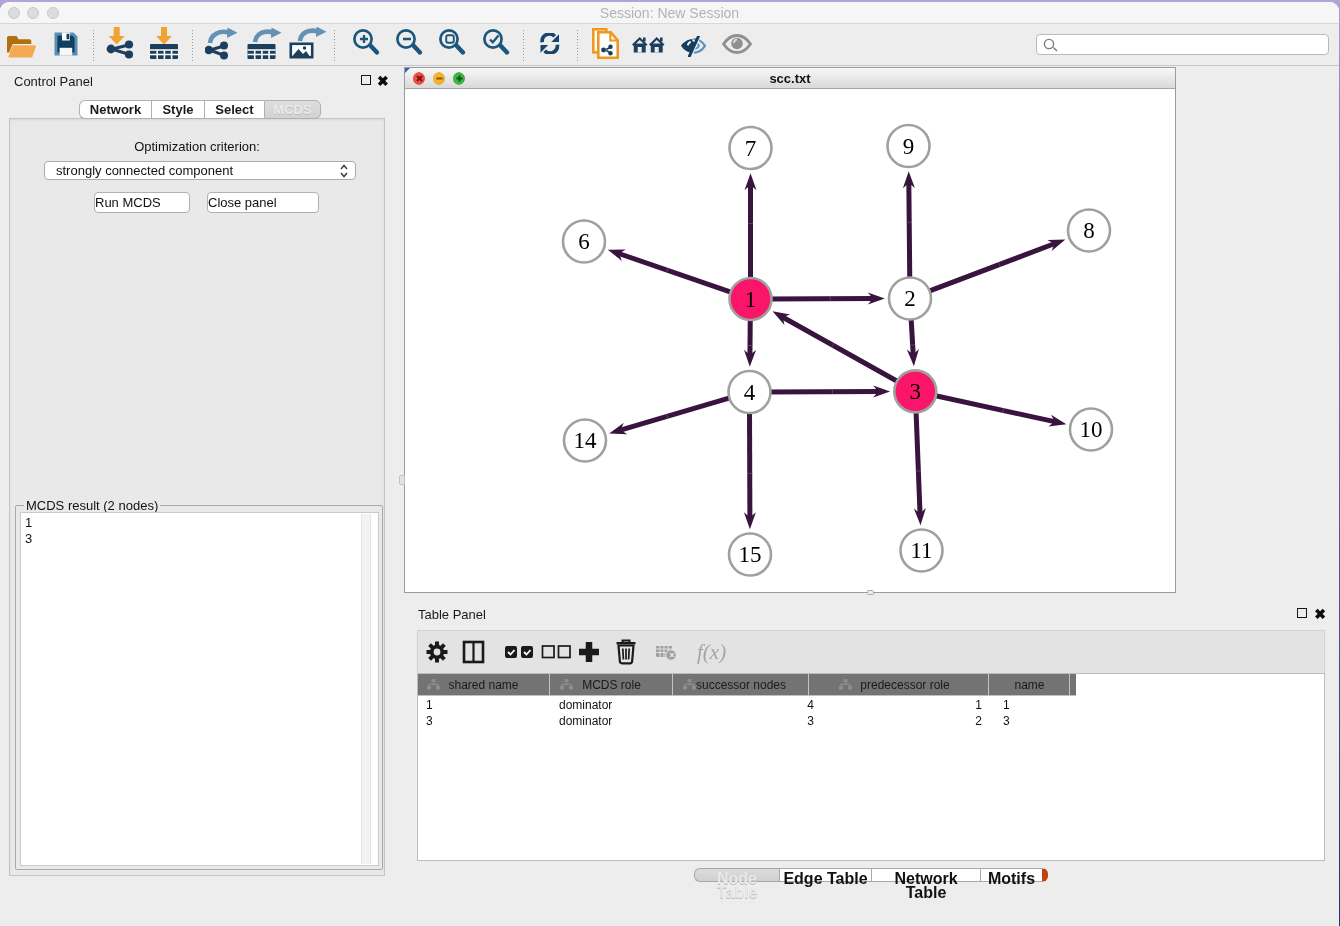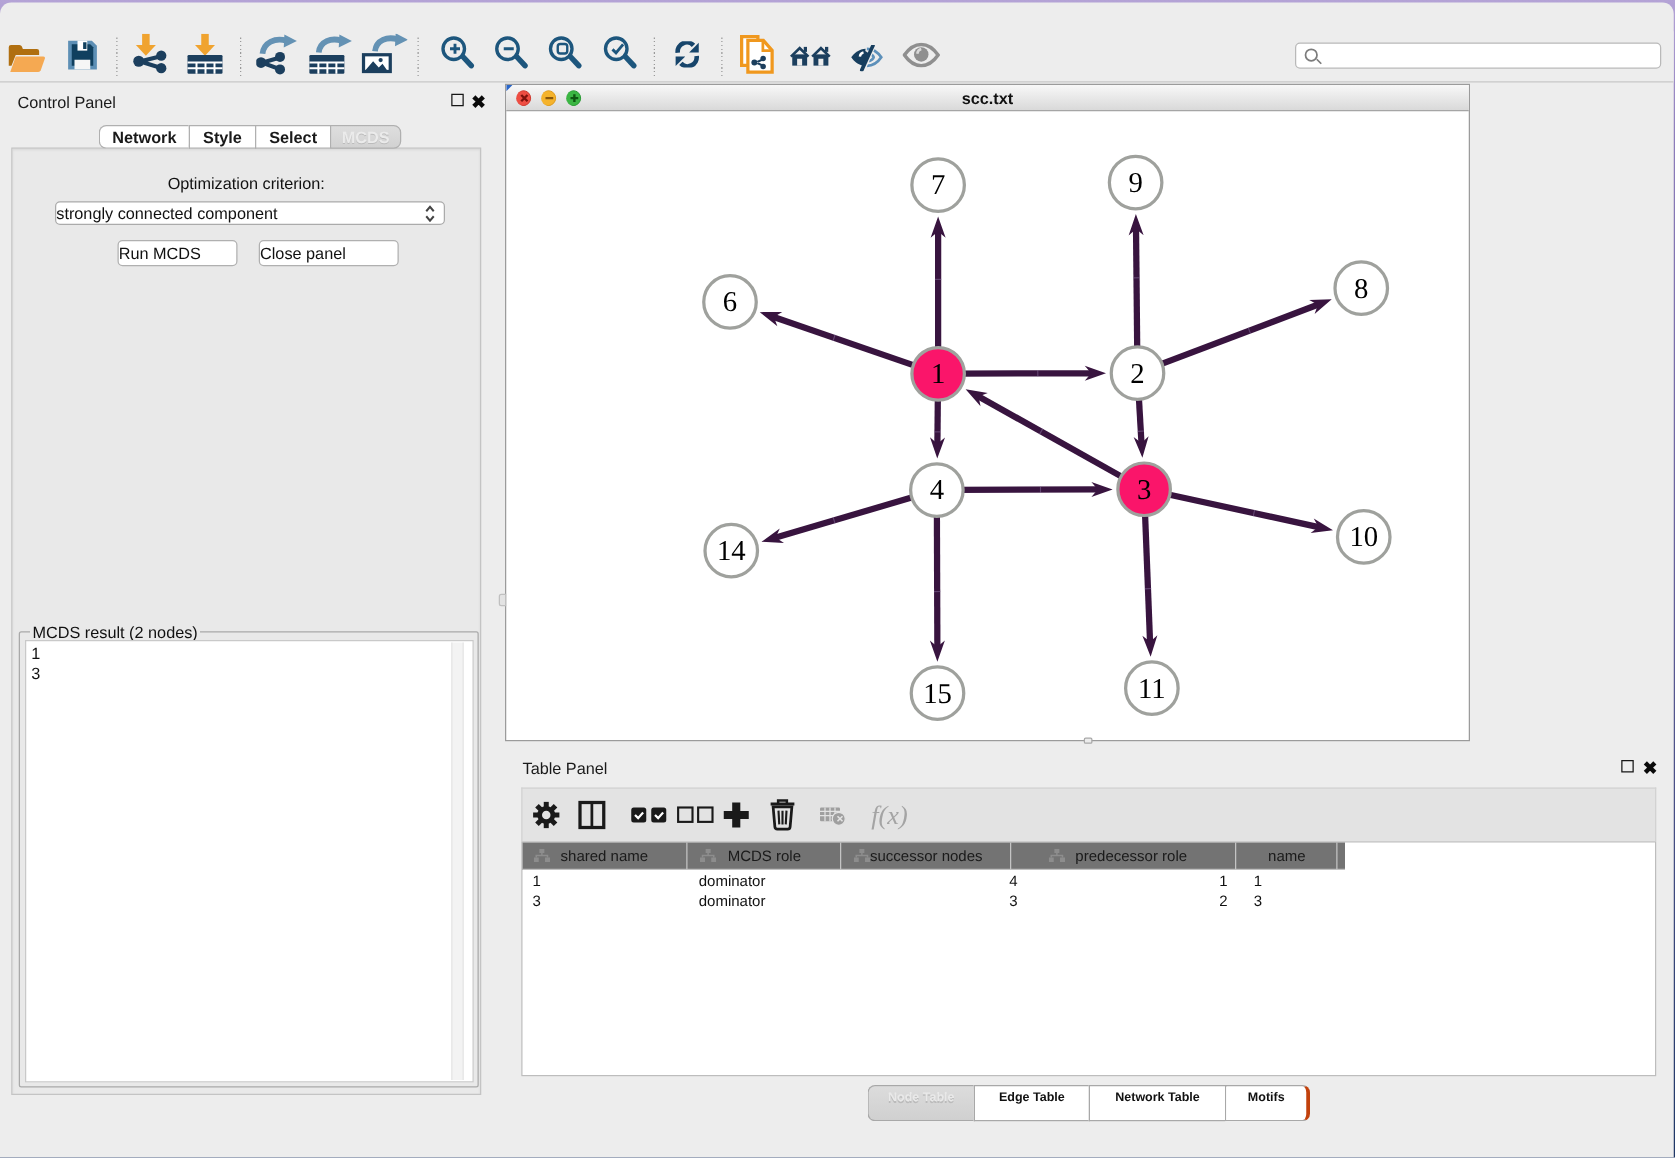--- a/index.html
+++ b/index.html
@@ -14,50 +14,56 @@
 .tbsep{position:absolute;top:5px;height:31px;width:1px;background:repeating-linear-gradient(to bottom,#9a9a9a 0 1px,transparent 1px 3px)}
 .ticon{position:absolute;top:3px}
 .search{position:absolute;left:1036px;top:9px;width:293px;height:21px;background:#fff;border:1px solid #b9b9b9;border-radius:4px}
 
 .cp{position:absolute;left:0;top:65px;width:394px;bottom:35px;background:#ededed}
 .paneltitle{position:absolute;left:14px;top:7px;font-size:13px;color:#1a1a1a}
 .cptabs{position:absolute;top:33px;left:79px;height:19px;display:flex}
 .ptab{font-size:13px;font-weight:bold;color:#1a1a1a;background:#fff;border:1px solid #b0b0b0;border-right:none;height:19px;line-height:16px;padding-top:1px;text-align:center}
 .cpbox{position:absolute;left:9px;right:9px;top:51px;bottom:15px;background:#e9e9e9;border:1px solid #c4c4c4;box-shadow:inset 0 1px 2px rgba(0,0,0,.08)}
 .optlabel{position:absolute;top:72px;left:0;width:100%;text-align:center;font-size:13px;color:#111}
-.dd{position:absolute;left:44px;top:94px;width:312px;height:19px;background:#fff;border:1px solid #ababab;border-radius:4px;font-size:13px;color:#111;line-height:17px;}
+.dd{position:absolute;left:44px;top:94px;width:312px;height:19px;background:#fff;border:1px solid #ababab;border-radius:4px;font-size:13px;color:#111;line-height:17px;padding-left:11px}
 .btn{position:absolute;top:125px;height:21px;background:#fff;border:1px solid #b0b0b0;border-radius:4px;font-size:13px;color:#111;line-height:19px}
 .mcdsgroup{position:absolute;left:15px;top:438px;right:11px;height:365px;border:1px solid #a9a9a9;border-radius:2px}
 .mcdslegend{position:absolute;top:-8px;left:8px;background:#e9e9e9;padding:0 2px;font-size:13px;color:#111}
 .mcdslist{position:absolute;left:4px;top:6px;right:3px;bottom:3px;background:#fff;border:1px solid #c9c9c9;font-size:13px;color:#111}
 
 .netwin{position:absolute;left:404px;top:65px;width:772px;height:526px;border:1px solid #9b9b9b;background:#fff}
 .nettitle{position:absolute;top:0;left:0;right:0;height:21px;background:linear-gradient(#f8f8f8,#d9d9d9);border-bottom:1px solid #a5a5a5;text-align:center;font-size:13px;font-weight:bold;color:#111;line-height:21px}
 .mbtn{position:absolute;top:4px;width:13px;height:13px;border-radius:50%}
 .netsvg{position:absolute;left:0;top:21px}
 
 .tp{position:absolute;left:404px;top:598px;right:1px;height:293px;background:#ededed}
 .tptool{position:absolute;left:13px;width:908px;top:30px;height:43px;background:#e3e3e3;border:1px solid #d2d2d2;border-bottom:none}
 .tbl{position:absolute;left:13px;width:908px;top:73px;height:188px;background:#fff;border:1px solid #bdbdbd}
 .thead{position:absolute;left:0;top:0;width:658px;height:22px;background:#737373;border-bottom:1px solid #c0c0c0;font-size:12px;color:#1a1a1a}
 .th{position:absolute;top:0;height:22px;border-right:1px solid #c4c4c4;text-align:center;line-height:22px}
 .trow{position:absolute;left:0;right:0;height:16px;font-size:12px;color:#111}
 .cell{position:absolute;top:1px;white-space:nowrap}
 .bottabs{position:absolute;left:0;right:0;top:268px;height:21px;display:flex;justify-content:center}
-.btab{font-size:10px;font-weight:bold;color:#111;background:#fff;border:1px solid #a8a8a8;border-right:none;height:29px;line-height:14px;text-align:center;padding-top:3px}
+.btab{font-size:16px;font-weight:bold;color:#111;background:#fff;border:1px solid #a8a8a8;border-right:none;height:14px;line-height:14px;text-align:center;padding-top:3px}
 .thico{position:absolute;top:5px;width:13px;height:11px}
 
 .statusbar{position:absolute;left:0;right:0;bottom:0;height:35px;background:#ececec;border-top:1px solid #c8c8c8}
 .listbtn{position:absolute;left:10px;top:6px;width:28px;height:21px;background:#fdfdfd;border:1px solid #a9a9a9}
 .membtn{position:absolute;right:11px;top:6px;width:76px;height:24px;background:#f4f4f4;border:1px solid #a9a9a9;font-size:12px;color:#111;text-align:center;line-height:22px}
 .flico{position:absolute;top:8px;width:10px;height:10px;border:1.6px solid #161616}
 .xico{position:absolute;top:6px;font-size:14px;font-weight:bold;color:#0a0a0a}
 </style></head>
 <body>
 <div class="app">
+  <div class="titlebar">
+    <div class="tl" style="left:8px"></div>
+      <div class="tl" style="left:27px"></div>
+      <div class="tl" style="left:47px"></div>
+    <div class="apptitle">Session: New Session</div>
+  </div>
   <div class="toolbar" id="toolbar">
     <svg class="ticon" style="left:6px;top:10px" width="32" height="24" viewBox="0 0 32 24">
       <path d="M1 17.5 L1 2.8 Q1 1 2.8 1 L9.5 1 Q11 1 11.5 2.2 L12.3 4.2 L23.5 4.2 Q25.3 4.2 25.3 6 L25.3 9 L6.6 9 L3.2 17.5 z" fill="#b06f10"></path>
       <path d="M6.6 10.2 L28.7 10.2 Q30.4 10.2 29.9 11.7 L26.6 21.2 Q26.1 22.6 24.6 22.6 L2.2 22.6 z" fill="#f5a952"></path>
     </svg>
     <svg class="ticon" style="left:54px;top:7px" width="24" height="24" viewBox="0 0 24 24">
       <path d="M0.5 0.5 h19 l4 4 V23.5 H0.5 z" fill="#5d8fb5"></path>
       <path d="M3.4 3.4 h14.8 l2.4 2.4 v14.8 H3.4 z" fill="#10405f"></path>
       <rect x="8" y="0.5" width="7.8" height="8" fill="#fff"></rect>
       <rect x="12.5" y="1.8" width="2.7" height="5.4" fill="#10405f"></rect>
@@ -414,16 +420,16 @@
         <div class="cell" style="left:141px">dominator</div>
         <div class="cell" style="left:256px;width:140px;text-align:right">3</div>
         <div class="cell" style="left:404px;width:160px;text-align:right">2</div>
         <div class="cell" style="left:585px">3</div>
       </div>
     </div>
     <div class="bottabs">
       <div class="btab" style="width:85px;border-radius:6px 0 0 6px;background:linear-gradient(#dcdcdc,#d0d0d0);color:#e9e9e9;text-shadow:0 1px 0 #bbb">Node Table</div>
       <div class="btab" style="width:92px">Edge Table</div>
       <div class="btab" style="width:109px">Network Table</div>
-      <div class="btab" style="width:68px;border-right:3px solid #c2410c;border-radius:0 6px 6px 0">Motifs</div>
+      <div class="btab" style="width:68px;border-right:6px solid #c2410c;border-radius:0 6px 6px 0">Motifs</div>
     </div>
   </div>
 </div>
 
 </body></html>

